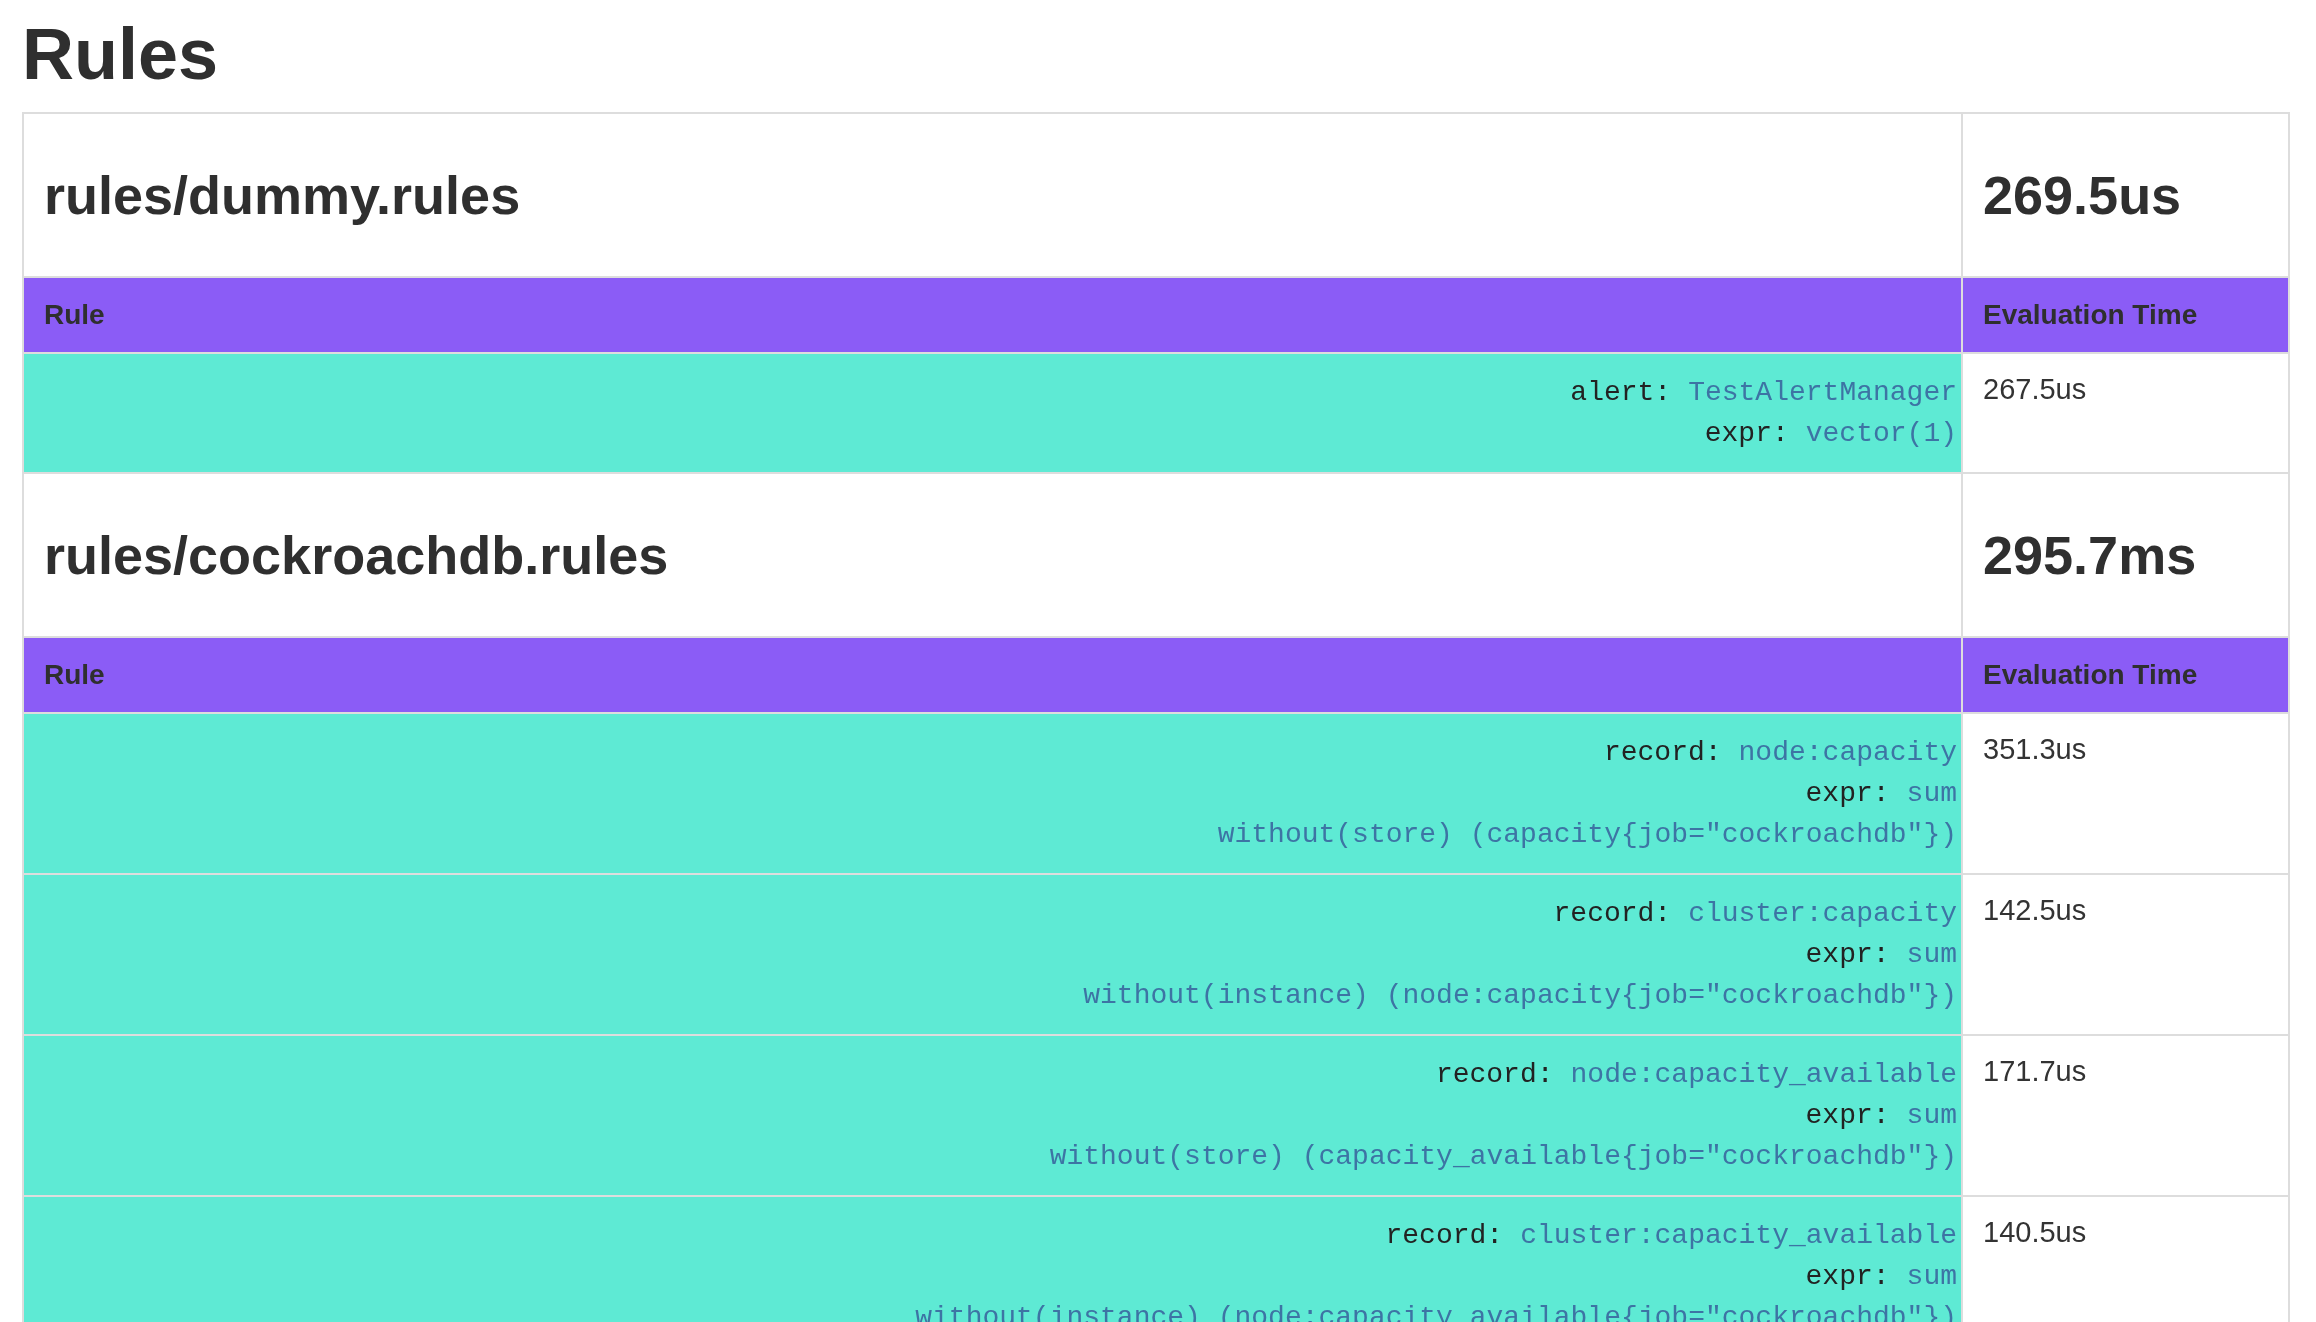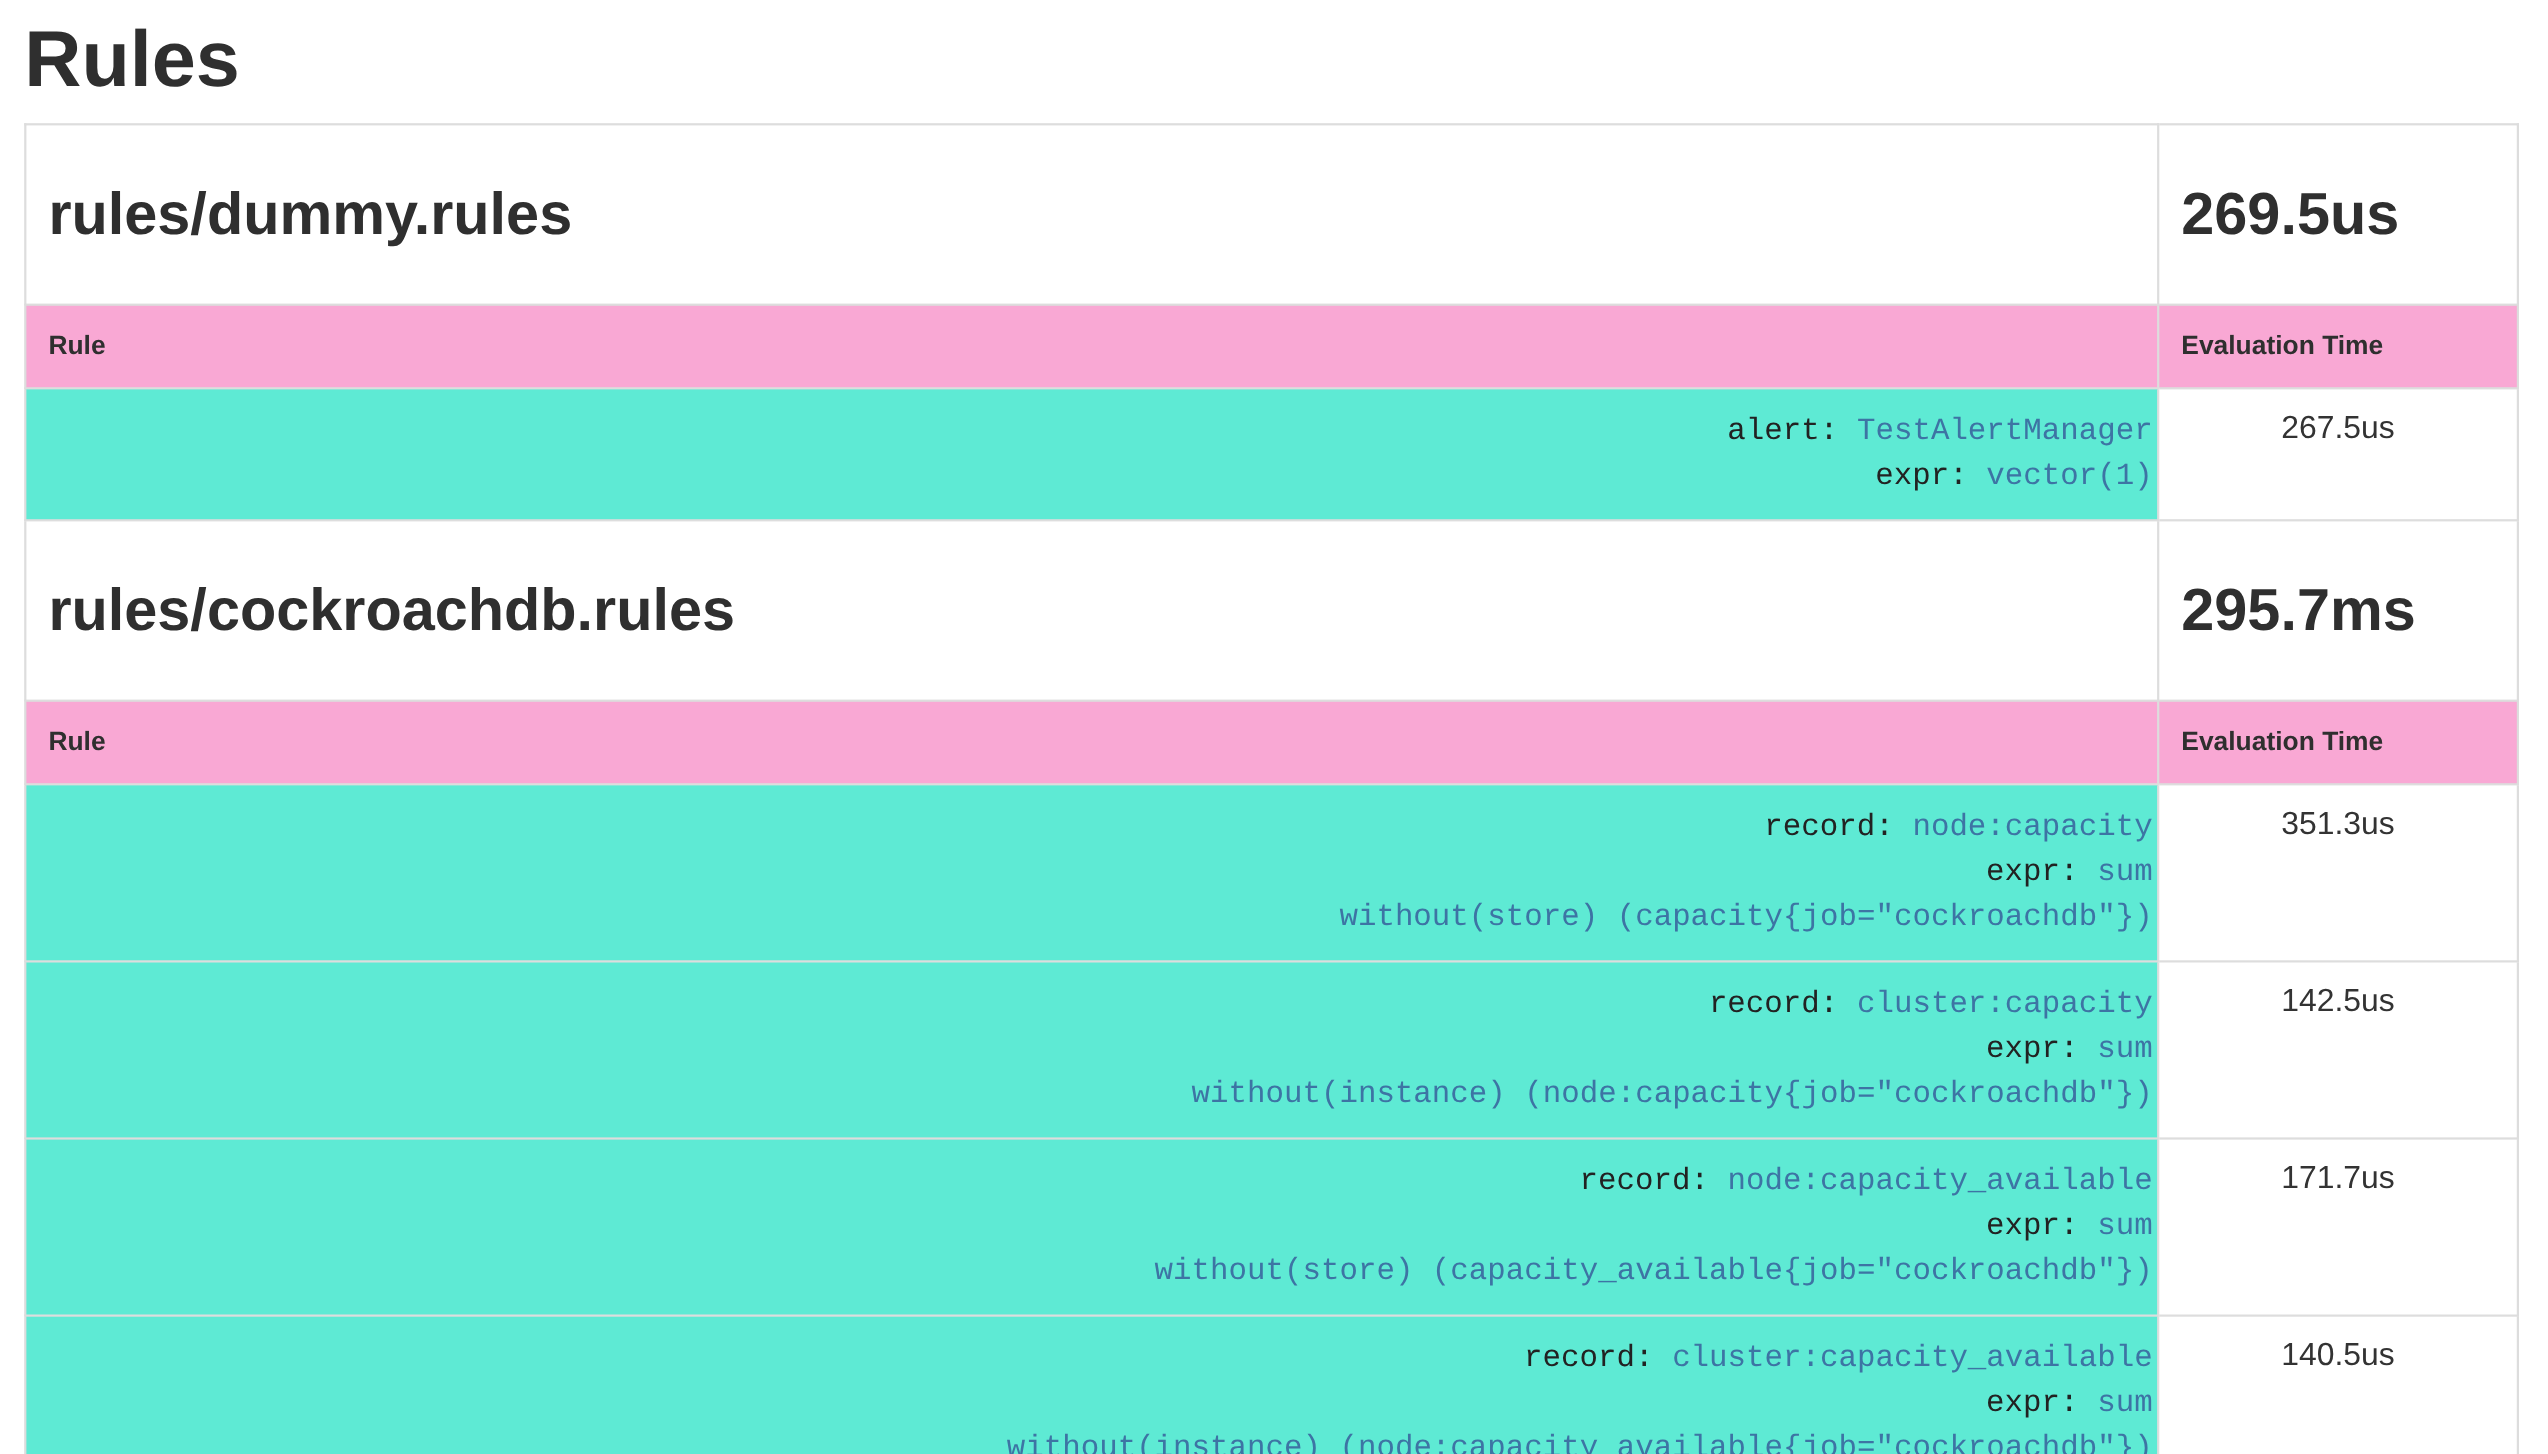--- a/index.html
+++ b/index.html
@@ -40,38 +40,37 @@
     padding: 52px 20px;
     font-size: 54px;
     line-height: 58px;
     font-weight: 700;
     color: #2f2f2f;
     vertical-align: middle;
     background: #ffffff;
   }
   tr.head-row th {
     padding: 20px;
-    font-size: 24px;
+    font-size: 28px;
     line-height: 34px;
     font-weight: 700;
     color: #2f2f2f;
-    background: #f9a8d4;
+    background: #8b5cf6;
   }
   tr.rule-row td.rule-cell {
     background: #5eead4;
     padding: 18px 4px;
     text-align: right;
   }
   tr.rule-row td.eval-cell {
     background: #ffffff;
     padding: 18px 20px;
     font-size: 29px;
     line-height: 34px;
     color: #333333;
-    text-align: center;
   }
   .code {
     font-family: "Liberation Mono", "DejaVu Sans Mono", monospace;
     font-size: 28px;
   }
   .code-line {
     line-height: 41px;
     white-space: pre;
   }
   .kw {

